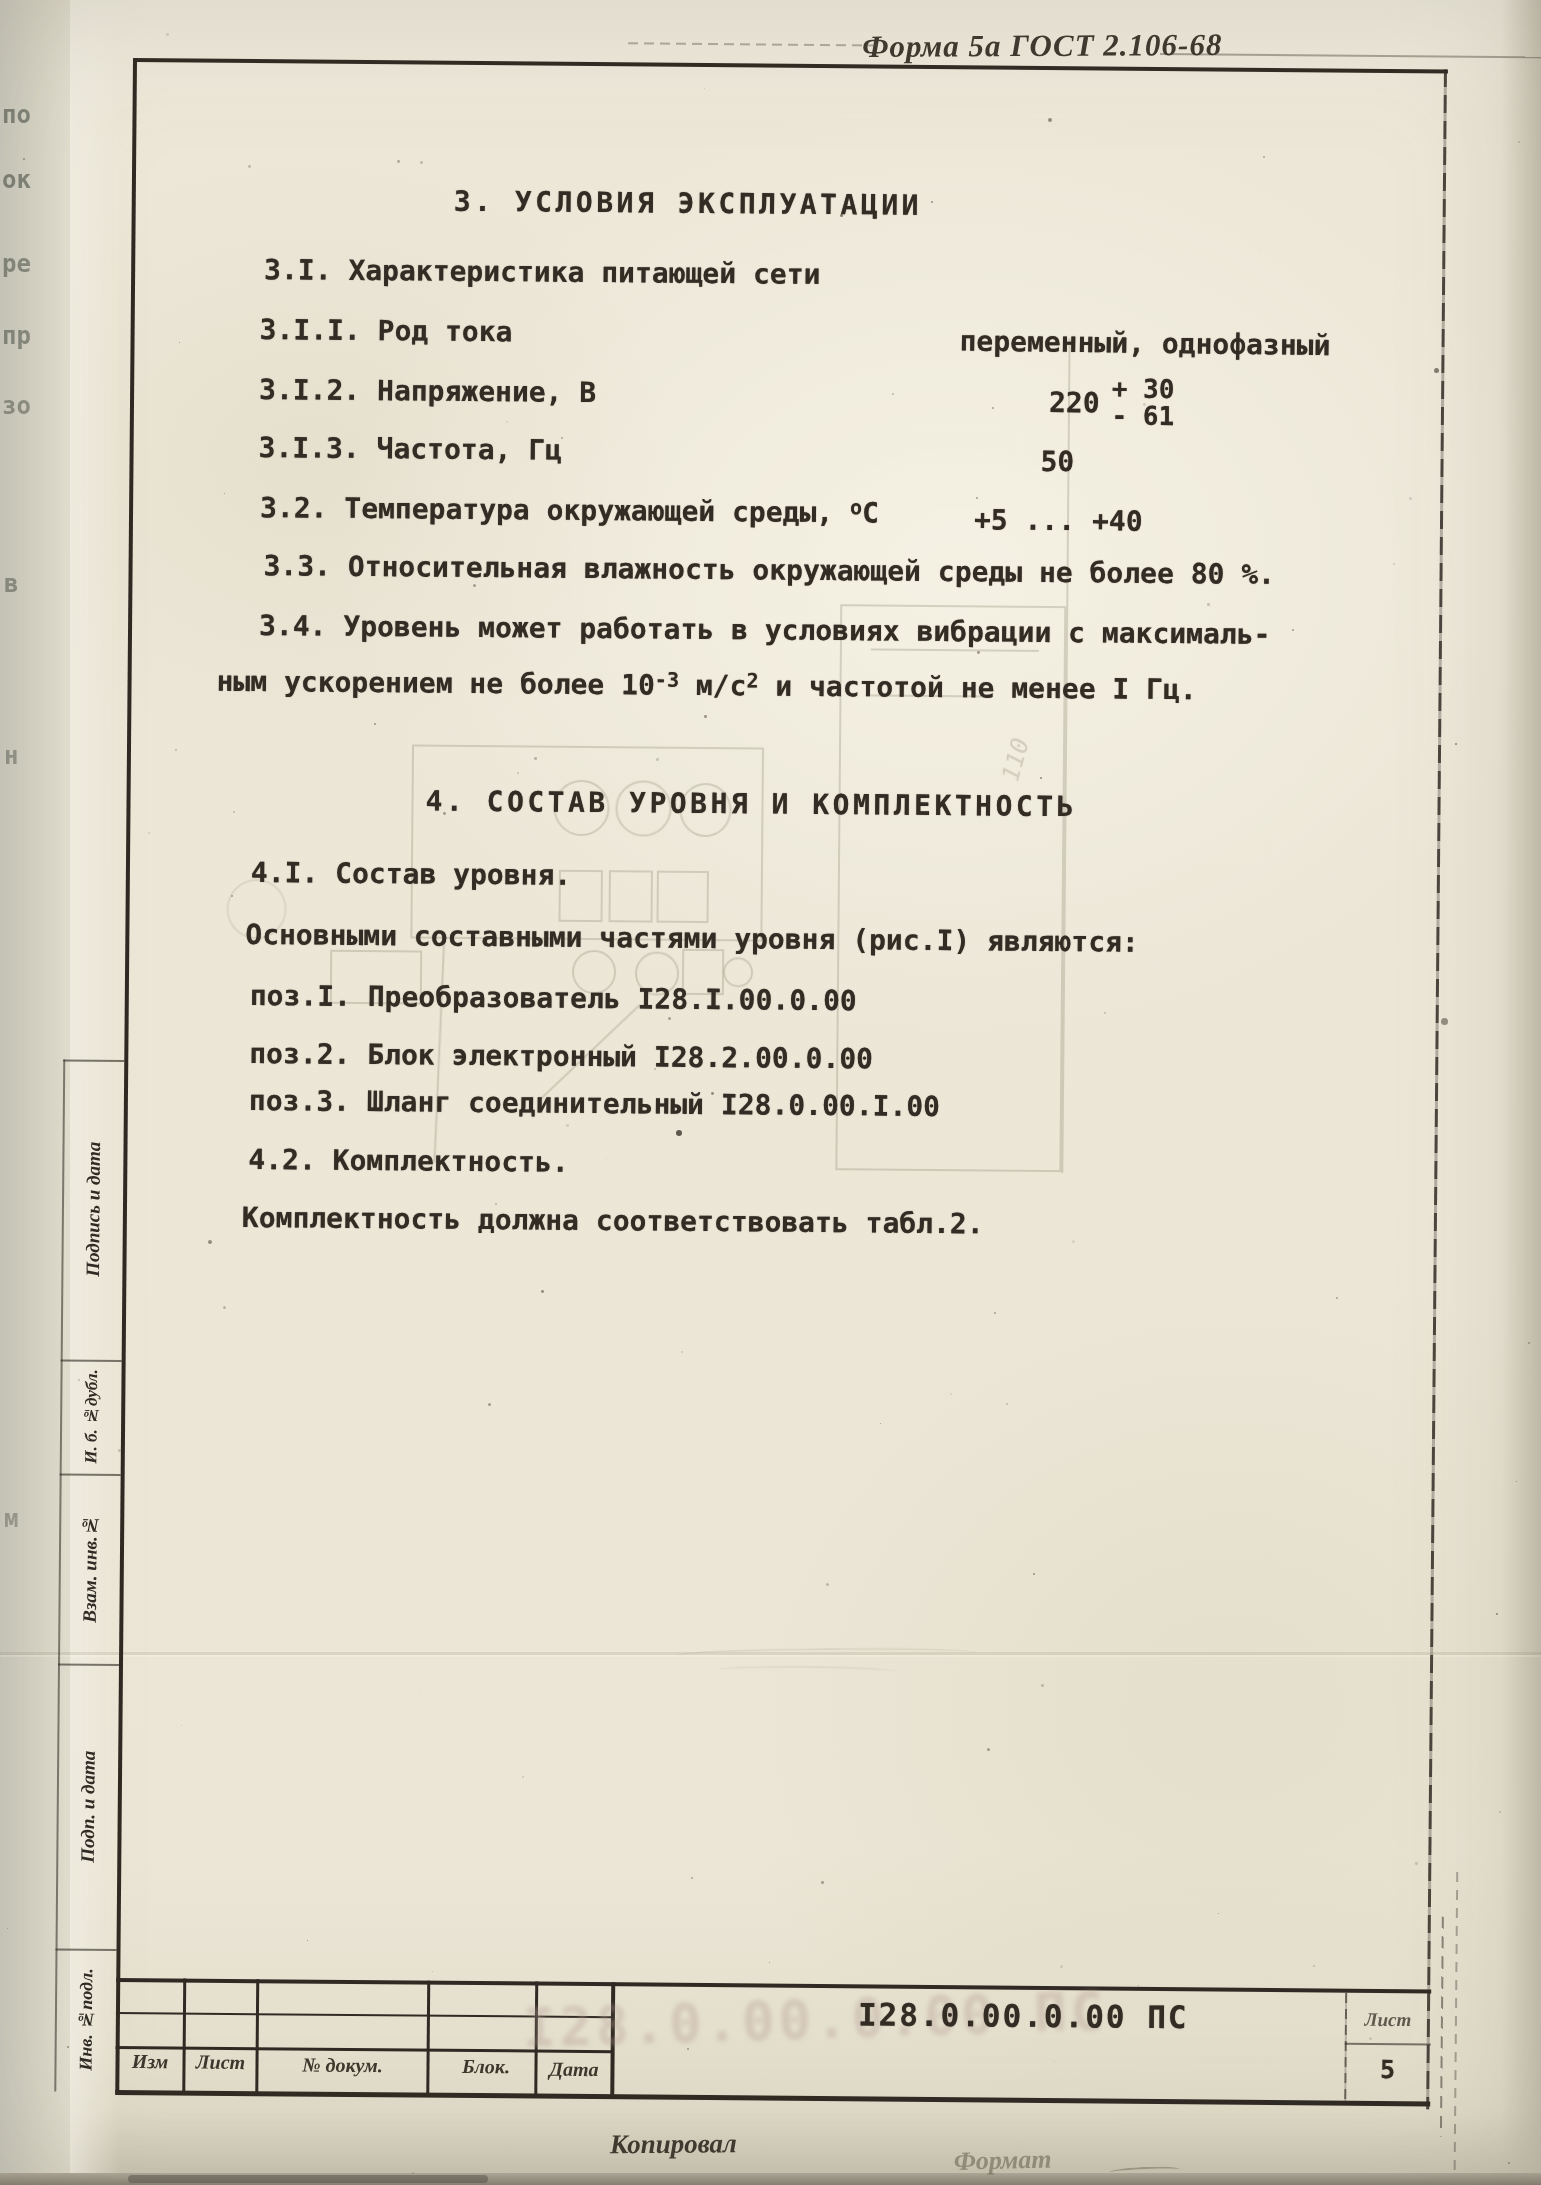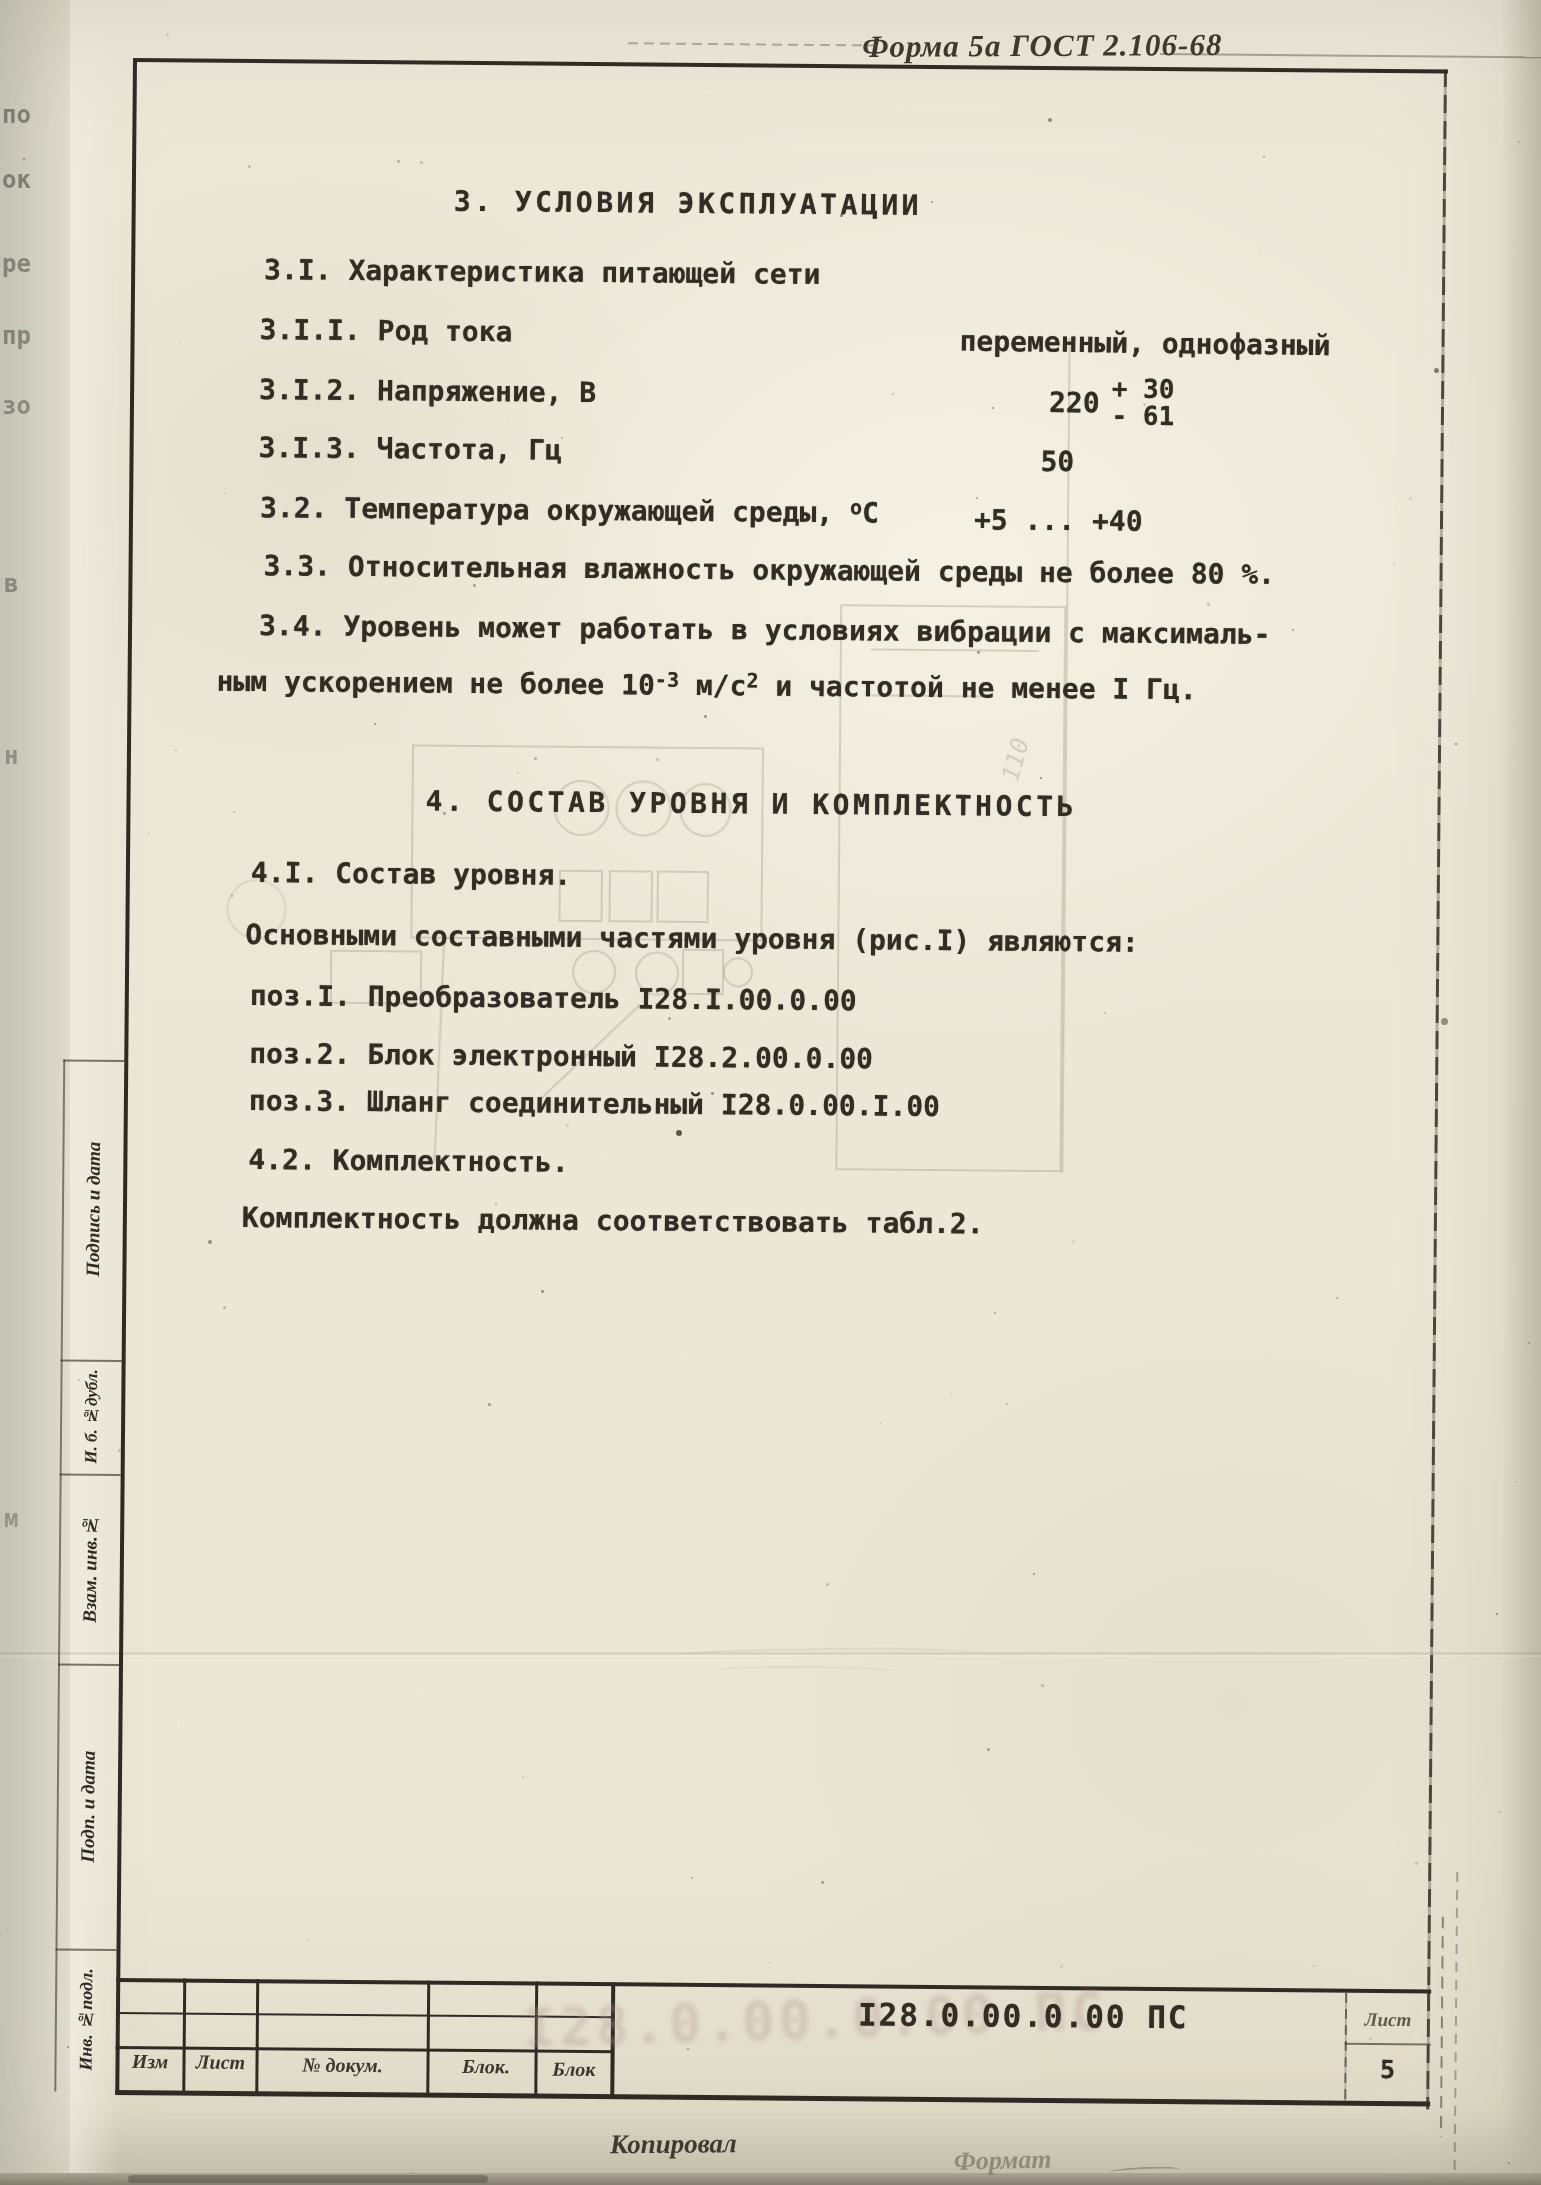--- a/index.html
+++ b/index.html
@@ -131,21 +131,21 @@
     <div class="line" style="left:133px;top:2046px;width:497px;height:3px;"></div>
     <div class="line" style="left:200px;top:1978px;width:3px;height:115px;"></div>
     <div class="line" style="left:273px;top:1978px;width:3px;height:115px;"></div>
     <div class="line" style="left:444px;top:1978px;width:3px;height:115px;"></div>
     <div class="line" style="left:552px;top:1978px;width:3px;height:115px;"></div>
     <div class="line" style="left:628px;top:1978px;width:4px;height:115px;"></div>
     <div class="hw" style="left:135px;top:2050px;width:65px;text-align:center;font-size:20px;">Изм</div>
     <div class="hw" style="left:203px;top:2050px;width:70px;text-align:center;font-size:20px;">Лист</div>
     <div class="hw" style="left:276px;top:2052px;width:168px;text-align:center;font-size:20px;">№ докум.</div>
     <div class="hw" style="left:455px;top:2052px;width:97px;text-align:center;font-size:20px;">Блок.</div>
-    <div class="hw" style="left:555px;top:2054px;width:73px;text-align:center;font-size:20px;">Блок</div>
+    <div class="hw" style="left:555px;top:2054px;width:73px;text-align:center;font-size:20px;">Дата</div>
 
     <div class="abs" style="left:540px;top:1982px;font-size:54px;font-weight:bold;color:#b39a92;opacity:.38;filter:blur(2.5px);transform:rotate(-2.2deg);letter-spacing:4px;">I28.0.00.0.00 ПС</div>
 
     <div class="tw" style="left:875px;top:1990px;font-size:31px;letter-spacing:2px;">I28.0.00.0.00 ПС</div>
 
     <div class="abs" style="left:1362px;top:1982px;width:2px;height:110px;background:repeating-linear-gradient(to bottom,rgba(46,42,35,.7) 0 10px,rgba(46,42,35,.25) 10px 16px);"></div>
     <div class="abs" style="left:1362px;top:2032px;width:86px;height:2px;background:rgba(46,42,35,.6);"></div>
     <div class="hw" style="left:1364px;top:1998px;width:82px;text-align:center;font-size:19px;color:rgba(61,55,46,.8);">Лист</div>
     <div class="tw" style="left:1364px;top:2044px;width:82px;text-align:center;font-size:25px;">5</div>
 

